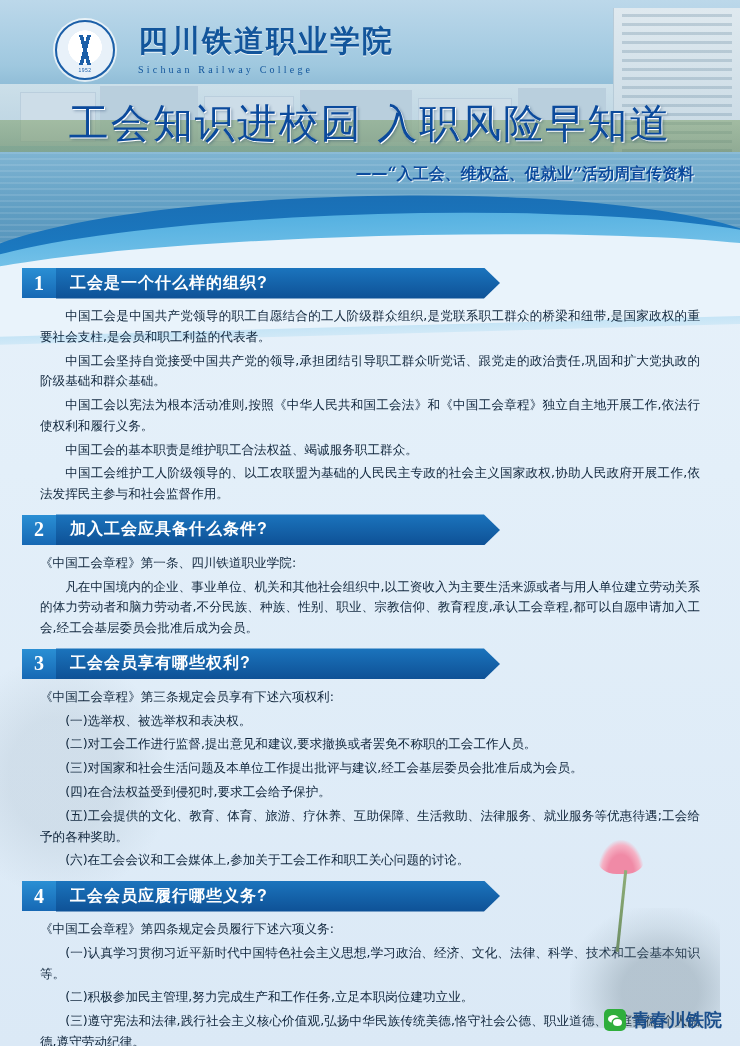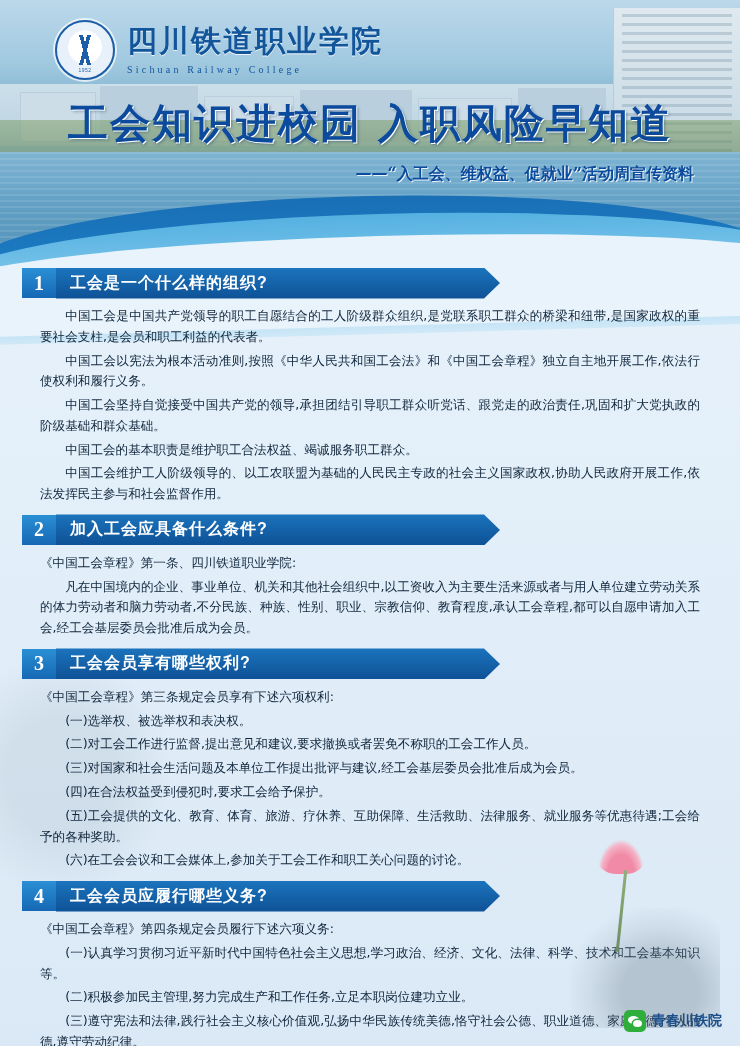--- a/index.html
+++ b/index.html
@@ -69,21 +69,21 @@
     opacity:.95;
   }
   .ribbon3{
     position:absolute;left:-60px;top:236px;width:880px;height:90px;
     background:#e9f3fb;
     border-radius:50% 50% 0 0 / 40px 40px 0 0;
     transform:rotate(-1.6deg);
   }
   
   .logo{
-    position:absolute;left:55px;top:20px;display:flex;align-items:center;gap:12px;
+    position:absolute;left:55px;top:20px;display:flex;align-items:center;gap:23px;
   }
   .logo-seal{
     width:56px;height:56px;border-radius:50%;
     border:2px solid #1c5fa8;
     background:radial-gradient(circle at 50% 45%, #ffffff 0 40%, #e8f1f9 41% 100%);
     position:relative;
     box-shadow:0 0 0 2px rgba(255,255,255,.7);
   }
   .logo-seal:before{
     content:"";position:absolute;left:50%;top:50%;width:30px;height:30px;
@@ -103,21 +103,21 @@
     text-shadow:0 1px 0 rgba(255,255,255,.8);
   }
   .logo-text .en{
     font-family:"Liberation Serif",serif;
     font-size:10px;color:#12559b;letter-spacing:3.2px;margin-top:8px;
   }
   
   .main-title{
     position:absolute;left:0;right:0;top:96px;text-align:center;
     font-family:"DejaVu Serif","Liberation Serif",serif;
-    font-size:40px;font-weight:bold;color:#0b4a9c;letter-spacing:2px;
+    font-size:40px;font-weight:normal;color:#0b4a9c;letter-spacing:2px;
     text-shadow:1px 1px 0 #ffffff, 2px 2px 3px rgba(0,40,90,.35);
   }
   .sub-title{
     position:absolute;right:46px;top:164px;
     font-family:"DejaVu Serif","Liberation Serif",serif;
     font-size:16px;color:#0b4a9c;font-weight:bold;
     text-shadow:1px 1px 0 rgba(255,255,255,.85);
   }
   
   .content{
@@ -190,21 +190,21 @@
   .wechat-icon{
     width:22px;height:22px;border-radius:5px;background:#2fae3c;position:relative;
   }
   .wechat-icon:before{
     content:"";position:absolute;left:4px;top:6px;width:11px;height:8px;border-radius:50%;background:#fff;
   }
   .wechat-icon:after{
     content:"";position:absolute;left:9px;top:10px;width:9px;height:7px;border-radius:50%;background:#fff;box-shadow:0 0 0 1.5px #2fae3c;
   }
   .footer-text{
-    font-size:14px;color:#1b4f8c;font-weight:bold;
+    font-size:18px;color:#1b4f8c;font-weight:bold;
     font-family:"DejaVu Sans","Liberation Sans",sans-serif;
   }
 </style>
 </head>
 <body>
 
 <div class="poster">
 
   <div class="hero">
     <div class="skyline"></div>
@@ -240,22 +240,22 @@
 
   <div class="content">
 
     <div class="sec">
       <div class="sec-head">
         <div class="sec-num">1</div>
         <div class="sec-bar">工会是一个什么样的组织?</div>
       </div>
       <div class="sec-body">
         <p class="indent">中国工会是中国共产党领导的职工自愿结合的工人阶级群众组织,是党联系职工群众的桥梁和纽带,是国家政权的重要社会支柱,是会员和职工利益的代表者。</p>
+        <p class="indent">中国工会坚持自觉接受中国共产党的领导,承担团结引导职工群众听党话、跟党走的政治责任,巩固和扩大党执政的阶级基础和群众基础。</p>
         <p class="indent">中国工会以宪法为根本活动准则,按照《中华人民共和国工会法》和《中国工会章程》独立自主地开展工作,依法行使权利和履行义务。</p>
-        <p class="indent">中国工会坚持自觉接受中国共产党的领导,承担团结引导职工群众听党话、跟党走的政治责任,巩固和扩大党执政的阶级基础和群众基础。</p>
         <p class="indent">中国工会的基本职责是维护职工合法权益、竭诚服务职工群众。</p>
         <p class="indent">中国工会维护工人阶级领导的、以工农联盟为基础的人民民主专政的社会主义国家政权,协助人民政府开展工作,依法发挥民主参与和社会监督作用。</p>
       </div>
     </div>
 
     <div class="sec">
       <div class="sec-head">
         <div class="sec-num">2</div>
         <div class="sec-bar">加入工会应具备什么条件?</div>
       </div>

